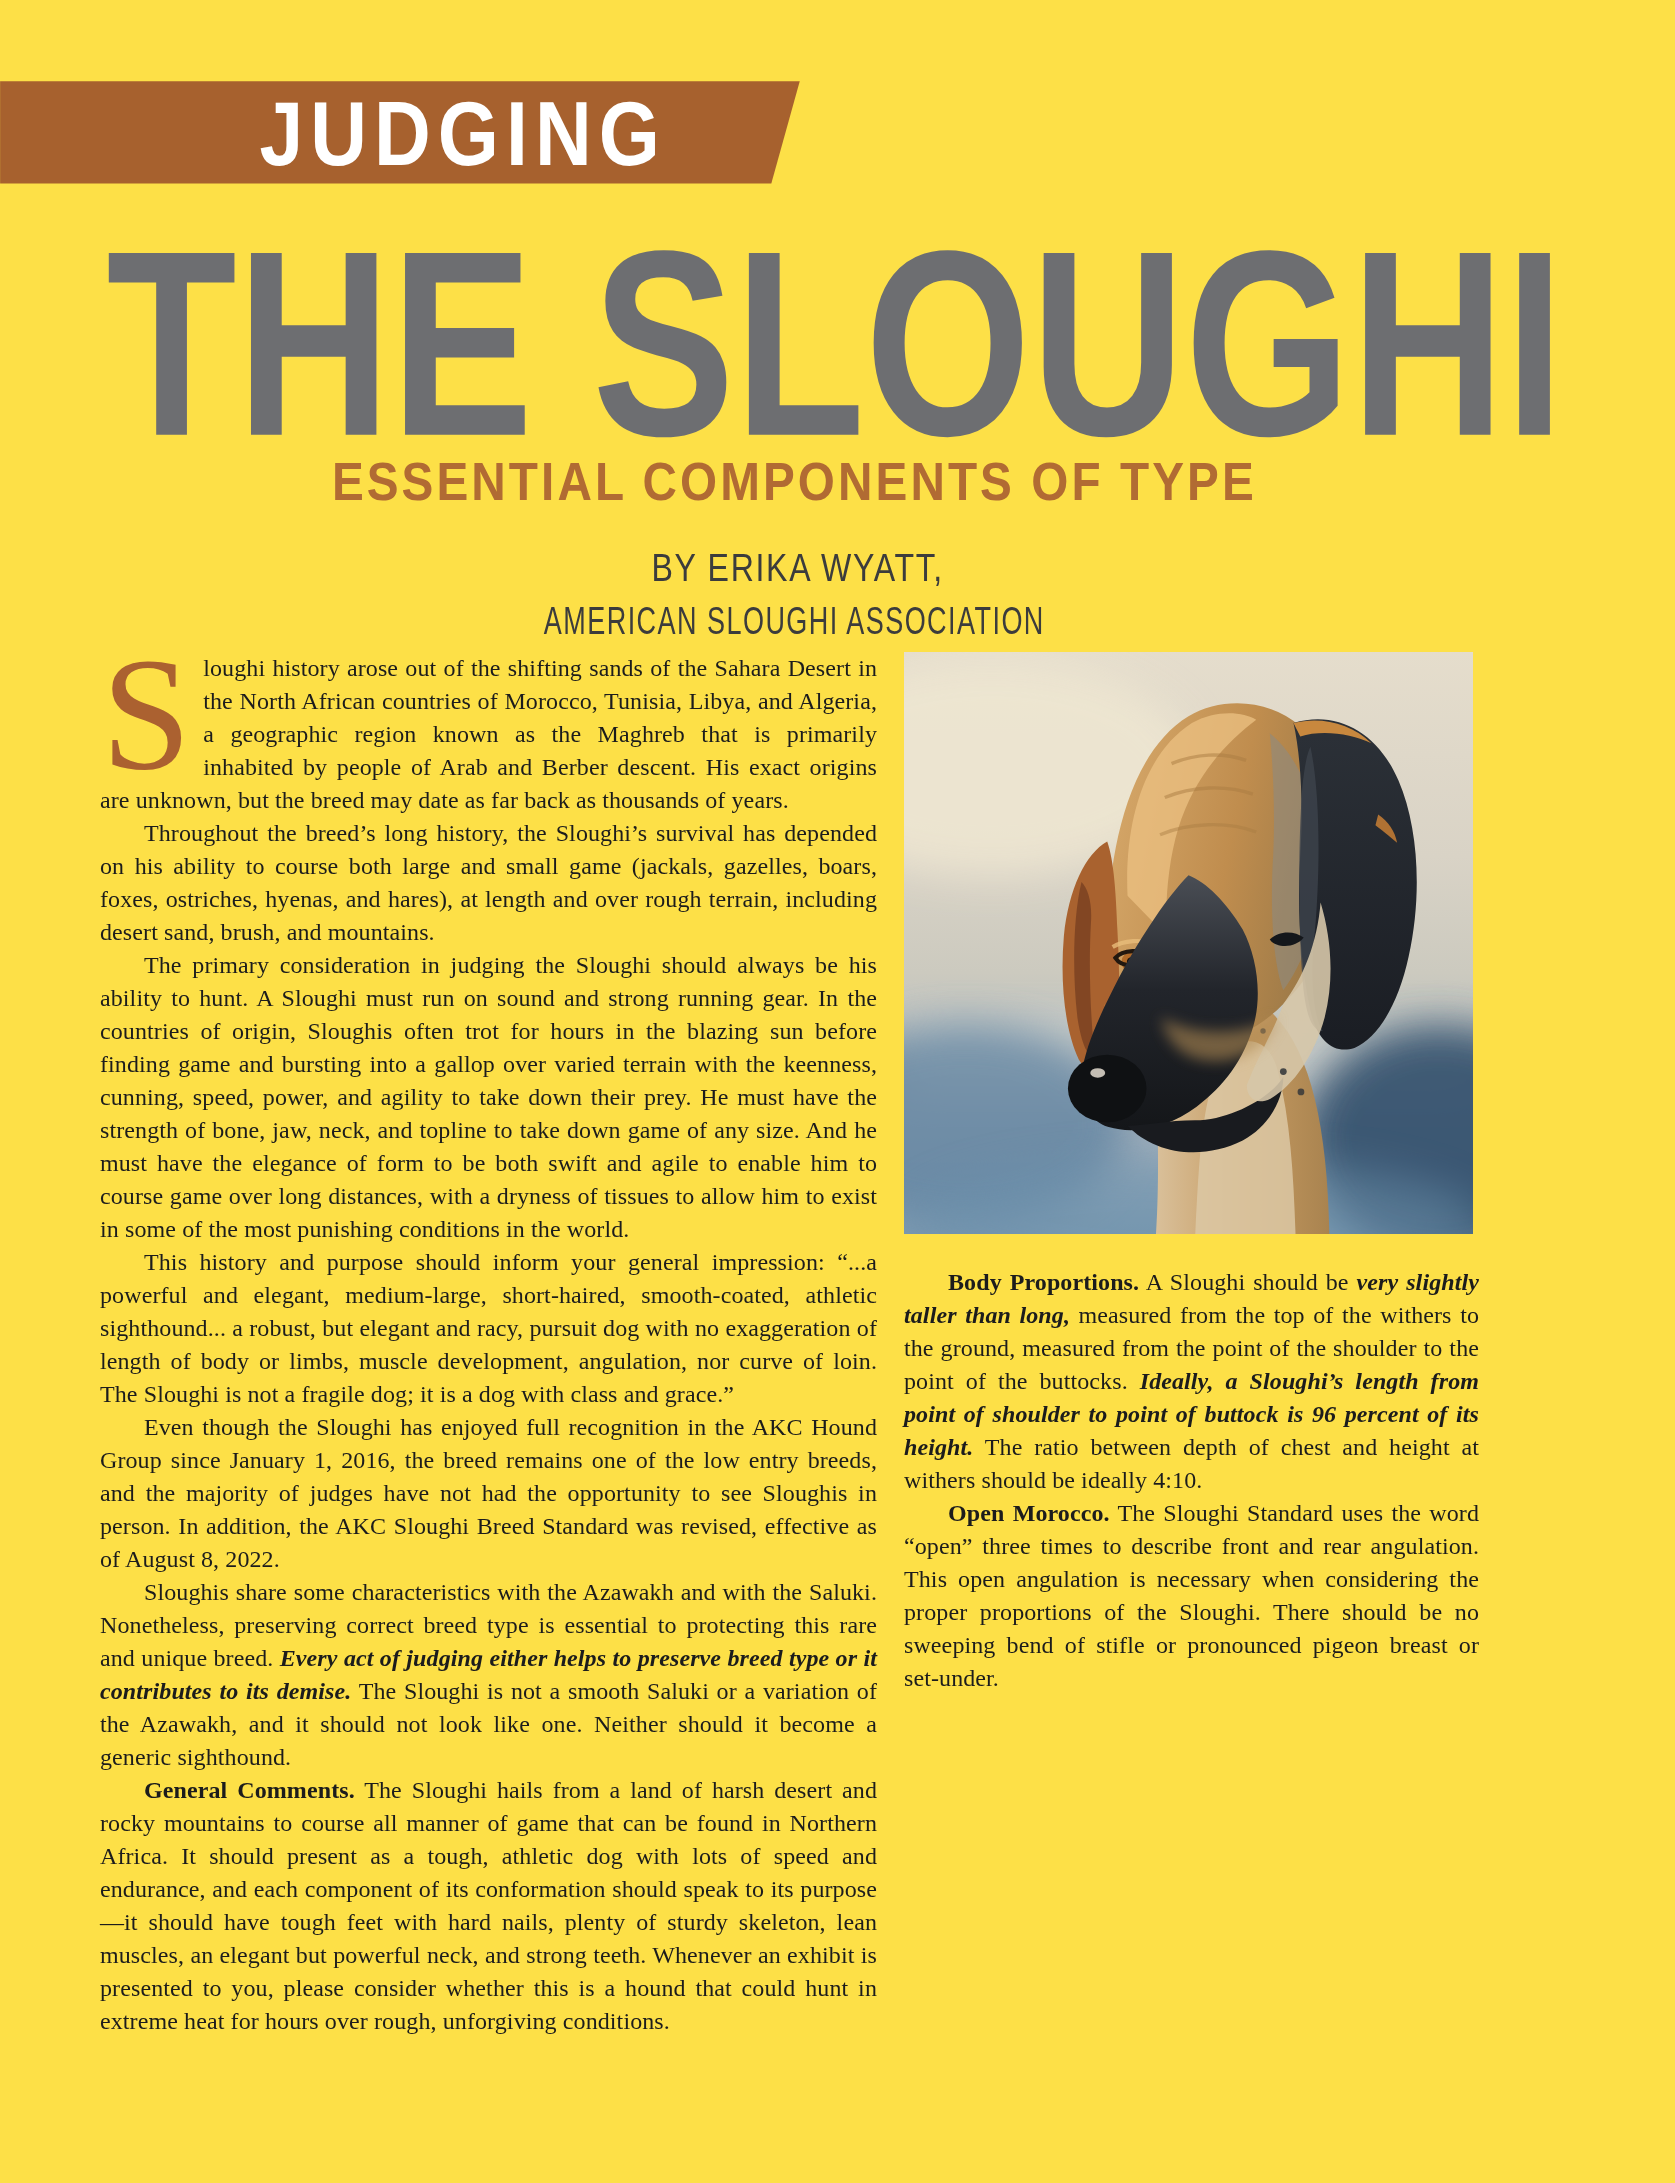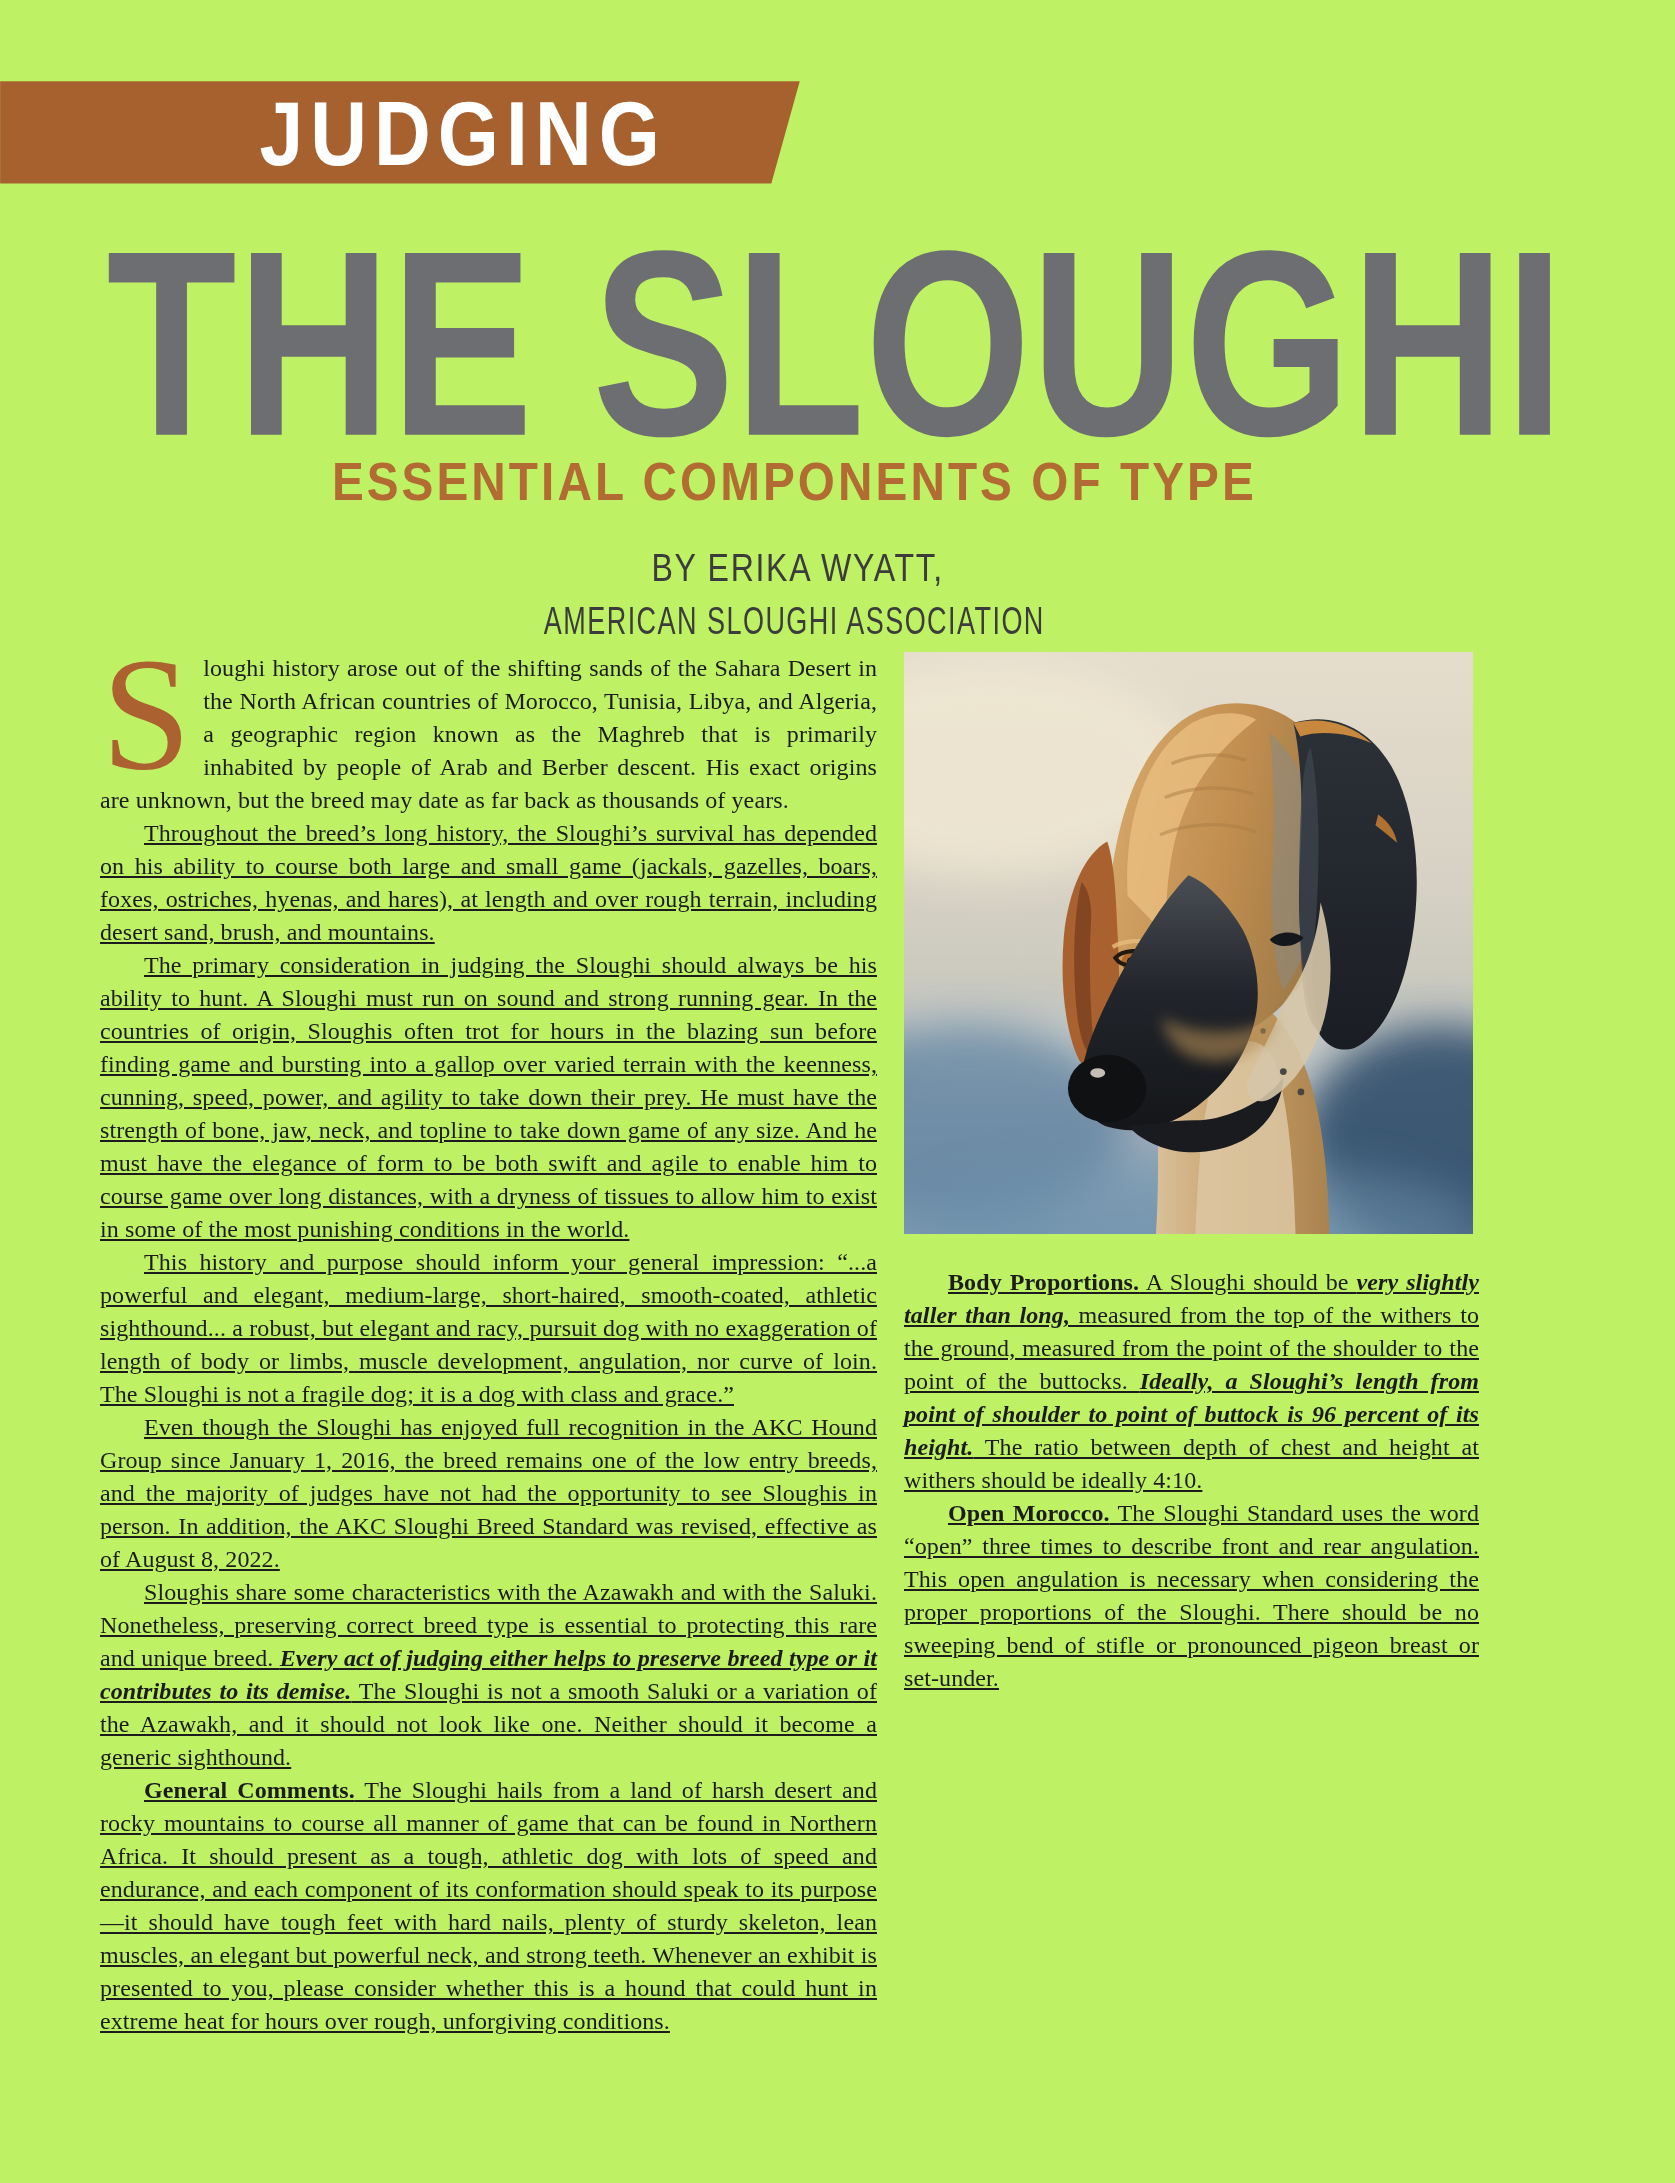--- a/index.html
+++ b/index.html
@@ -1,37 +1,37 @@
 <!DOCTYPE html>
 <html style="--body-color: #1c1c1c; --dropcap-color: #ab6130;font-size:10.8px"><head>
 <meta charset="utf-8">
 <style>
   html,body{margin:0;padding:0;background:#ffffff;}
   .page{
     position:relative;
     width:1676px;
     height:2183px;
-    background:#bef264;
+    background:#fde047;
     overflow:hidden;
     font-family:"Liberation Serif", serif;
   }
   .header-svg{position:absolute;top:0;left:0;}
   
   .col{
     position:absolute;
     text-align:justify;
     color:var(--body-color,#1c1c1c);
     font-size:24px;
     line-height:33px;
     letter-spacing:0.1px;
   }
   .col-left{left:100px;top:652px;width:777px;}
   .col-right{left:904px;top:1266px;width:575px;}
   .col p{margin:0;padding:0;}
-  .col p.ind{text-indent:44px;text-decoration:underline;}
+  .col p.ind{text-indent:44px;}
   .dropcap{
     float:left;
     font-size:161px;
     line-height:116px;
     height:119px;
     margin:4.1px 12.2px 0 1.4px;
     color:var(--dropcap-color,#ab6130);
     font-family:"Liberation Serif", serif;
   }
   .seg-b{font-weight:bold;}

